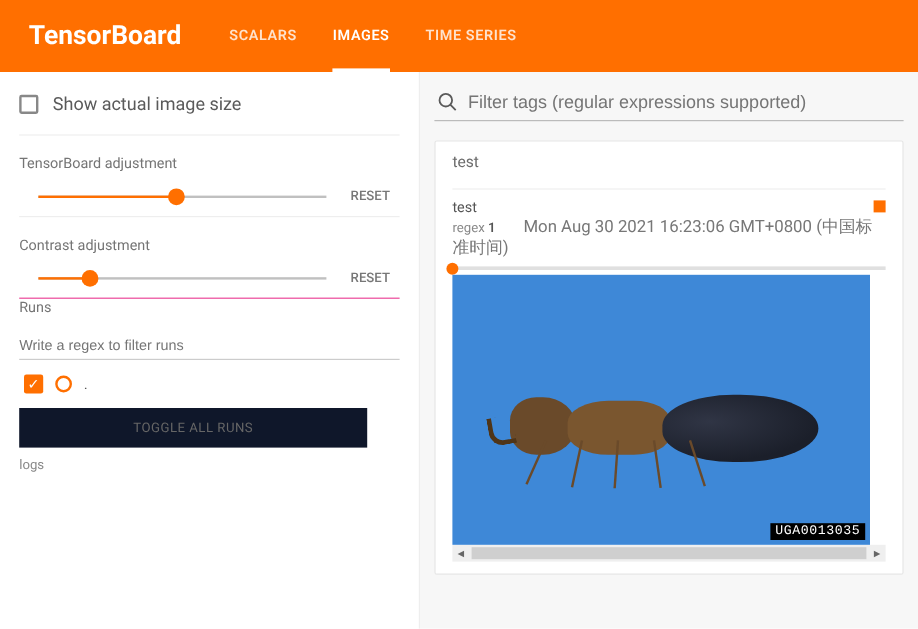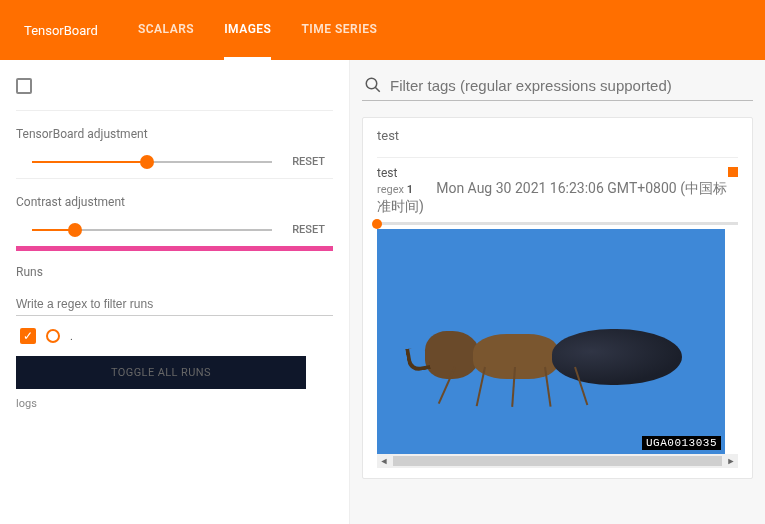--- a/index.html
+++ b/index.html
@@ -1,20 +1,20 @@
 <!DOCTYPE html>
 <html><head>
 <meta charset="utf-8">
 <style>
 * { box-sizing: border-box; margin: 0; padding: 0; }
 body { font-family: Roboto, Arial, sans-serif; font-size: 13px; color: #4a4a4a; background: #fff; width: 765px; height: 524px; overflow: hidden; }
 
 
 .header { background: #ff6f00; height: 60px; display: flex; align-items: center; padding: 0 24px; color: #fff; }
-.logo { font-size: 13px; font-weight: 400; margin-right: 40px; }
+.logo { font-size: 22px; font-weight: 700; margin-right: 40px; }
 .tabs { display: flex; gap: 30px; height: 100%; align-items: stretch; }
 .tab { display: flex; align-items: center; font-size: 12px; font-weight: 600; letter-spacing: 0.5px; color: rgba(255,255,255,0.8); cursor: pointer; border-bottom: 3px solid transparent; }
 .tab.active { color: #fff; border-bottom-color: #fff; }
 
 
 .body { display: flex; height: calc(100% - 60px); }
 .sidebar { width: 350px; padding: 18px 16px; border-right: 1px solid #eee; overflow-y: auto; }
 .main { flex: 1; background: #f7f7f7; padding: 10px 12px; overflow: hidden; }
 
 
@@ -23,21 +23,21 @@
 .actual-size { font-size: 15px; color: #5a5a5a; }
 
 .slider-section { border-top: 1px solid #eee; padding: 16px 0 10px; }
 .slider-title { font-size: 12px; color: #757575; margin-bottom: 14px; }
 .slider-row { display: flex; align-items: center; gap: 20px; padding-left: 16px; }
 .slider-track { position: relative; flex: 1; height: 2px; background: #c0c0c0; }
 .slider-fill { position: absolute; left: 0; top: 0; height: 2px; background: #ff6f00; }
 .slider-thumb { position: absolute; top: 50%; width: 14px; height: 14px; background: #ff6f00; border-radius: 50%; transform: translate(-50%, -50%); }
 .reset-btn { font-size: 11px; font-weight: 500; color: #777; cursor: pointer; padding-right: 8px; }
 
-.runs-section { border-top: 5px solid #ec4899; padding-top: 14px; }
+.runs-section { border-top: 1px solid #ec4899; }
 .runs-title { font-size: 12px; color: #757575; margin-bottom: 14px; }
 .run-filter { width: 100%; border: none; border-bottom: 1px solid #ccc; padding: 4px 0; font-size: 12px; color: #888; background: transparent; margin-bottom: 12px; }
 .run-row { display: flex; align-items: center; gap: 10px; margin-bottom: 12px; padding-left: 4px; }
 .cb-checked { width: 16px; height: 16px; background: #ff6f00; border-radius: 2px; display:flex; align-items:center; justify-content:center; }
 .cb-checked::after { content:"✓"; color:#fff; font-size:12px; line-height:1; }
 .radio-ring { width: 14px; height: 14px; border: 2px solid #ff6f00; border-radius: 50%; }
 .dot { font-size: 11px; color:#555; }
 .toggle-all { width: 290px; background: #0f172a; text-align: center; font-size: 11px; letter-spacing: 0.4px; padding: 10px 0; color: #666; margin-bottom: 8px; cursor: pointer; }
 .logs-label { font-size: 11px; color: #888; }
 
@@ -82,20 +82,21 @@
     <div class="tab">SCALARS</div>
     <div class="tab active">IMAGES</div>
     <div class="tab">TIME SERIES</div>
   </div>
 </div>
 
 <div class="body">
   <div class="sidebar">
     <div class="checkline">
       <div class="checkbox-empty"></div>
+      <span class="actual-size">Show actual image size</span>
     </div>
 
     <div class="slider-section">
       <div class="slider-title">TensorBoard adjustment</div>
       <div class="slider-row">
         <div class="slider-track">
           <div class="slider-fill" style="width:48%"></div>
           <div class="slider-thumb" style="left:48%"></div>
         </div>
         <div class="reset-btn">RESET</div>

